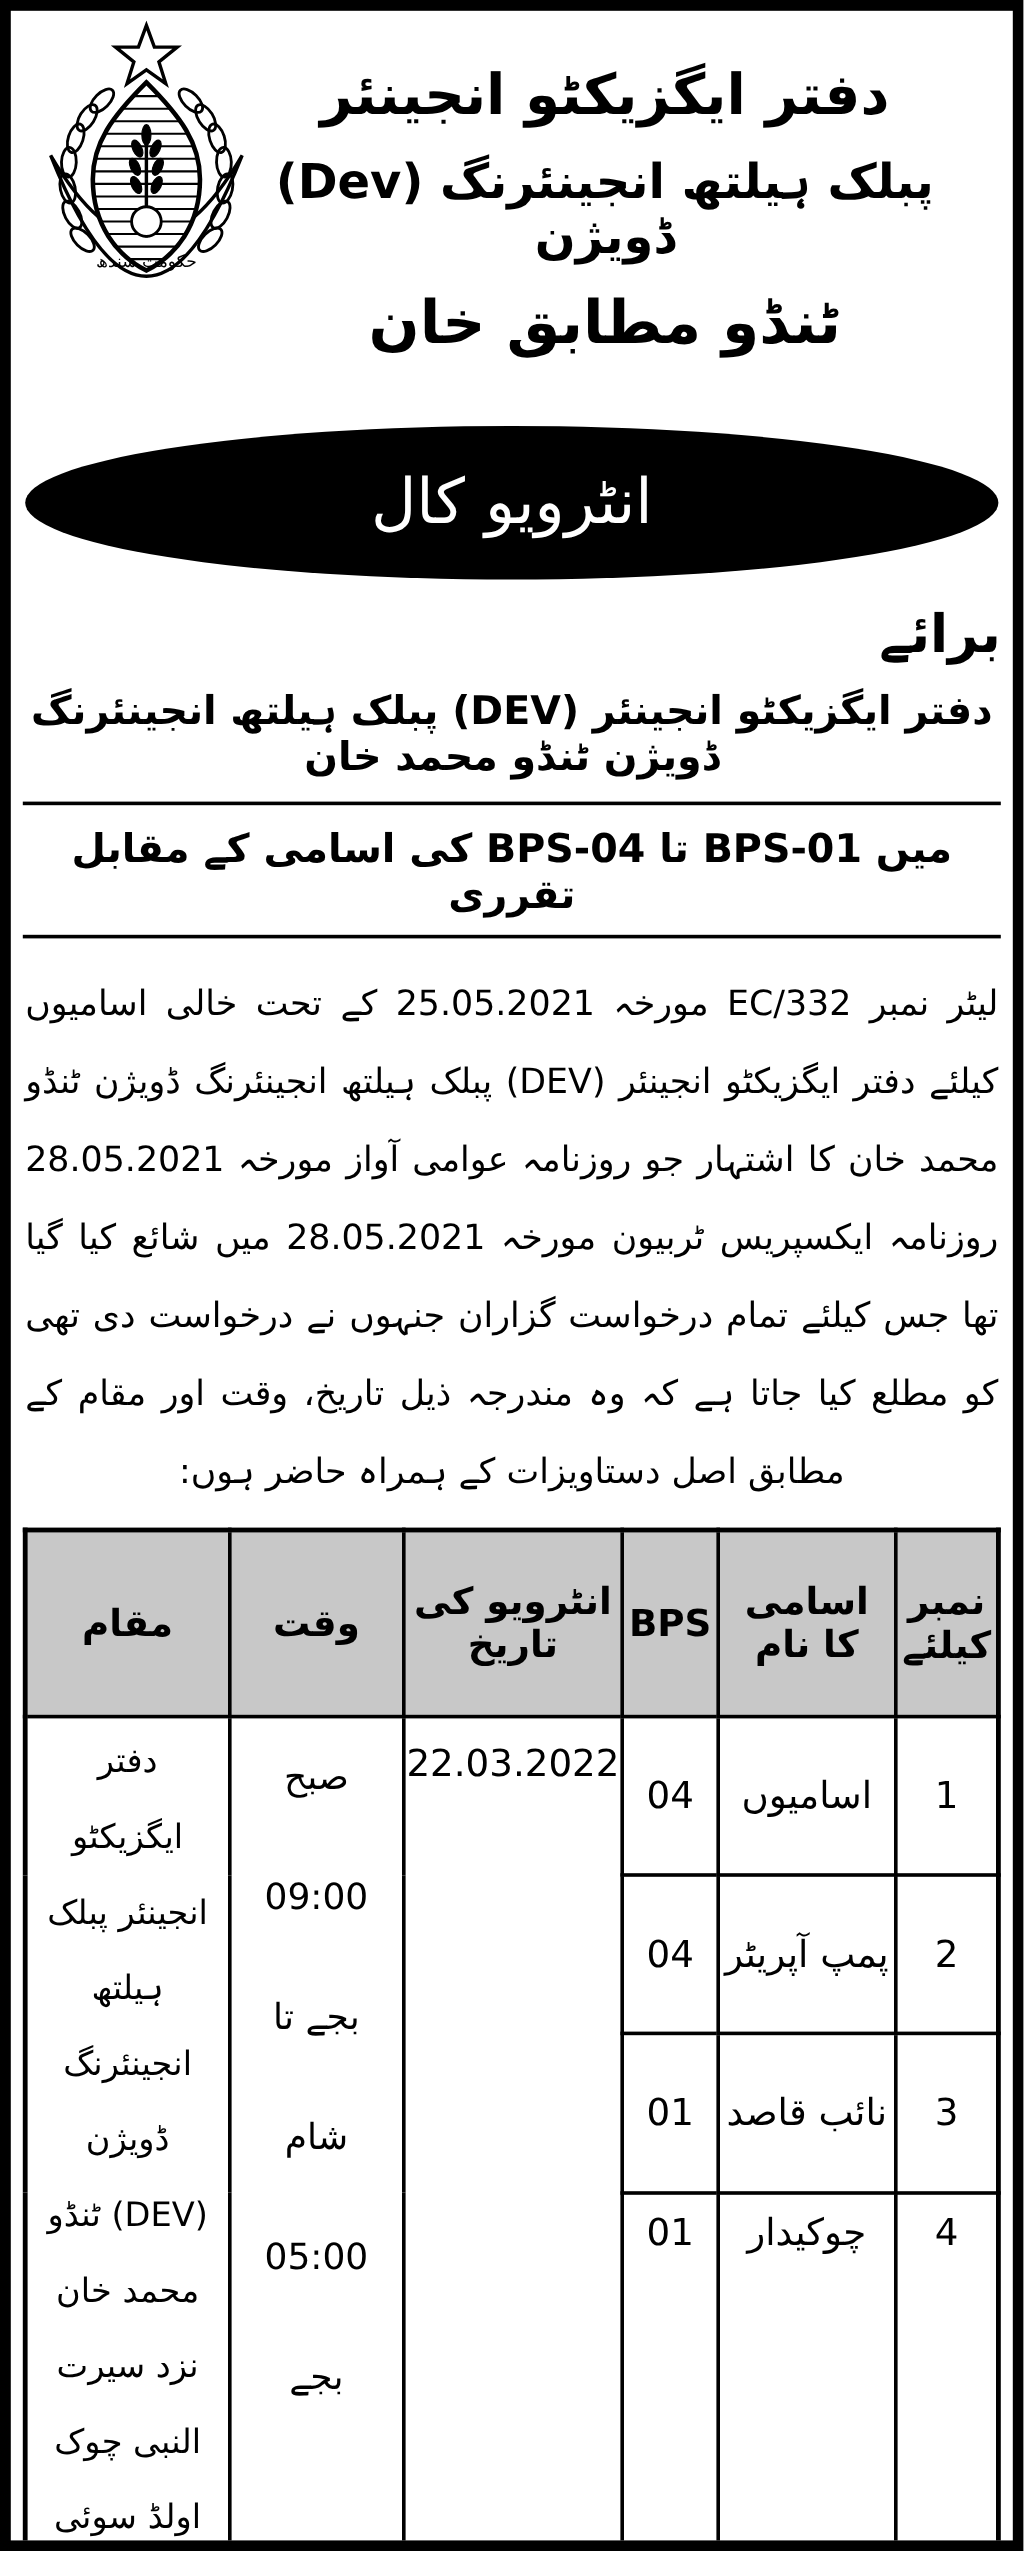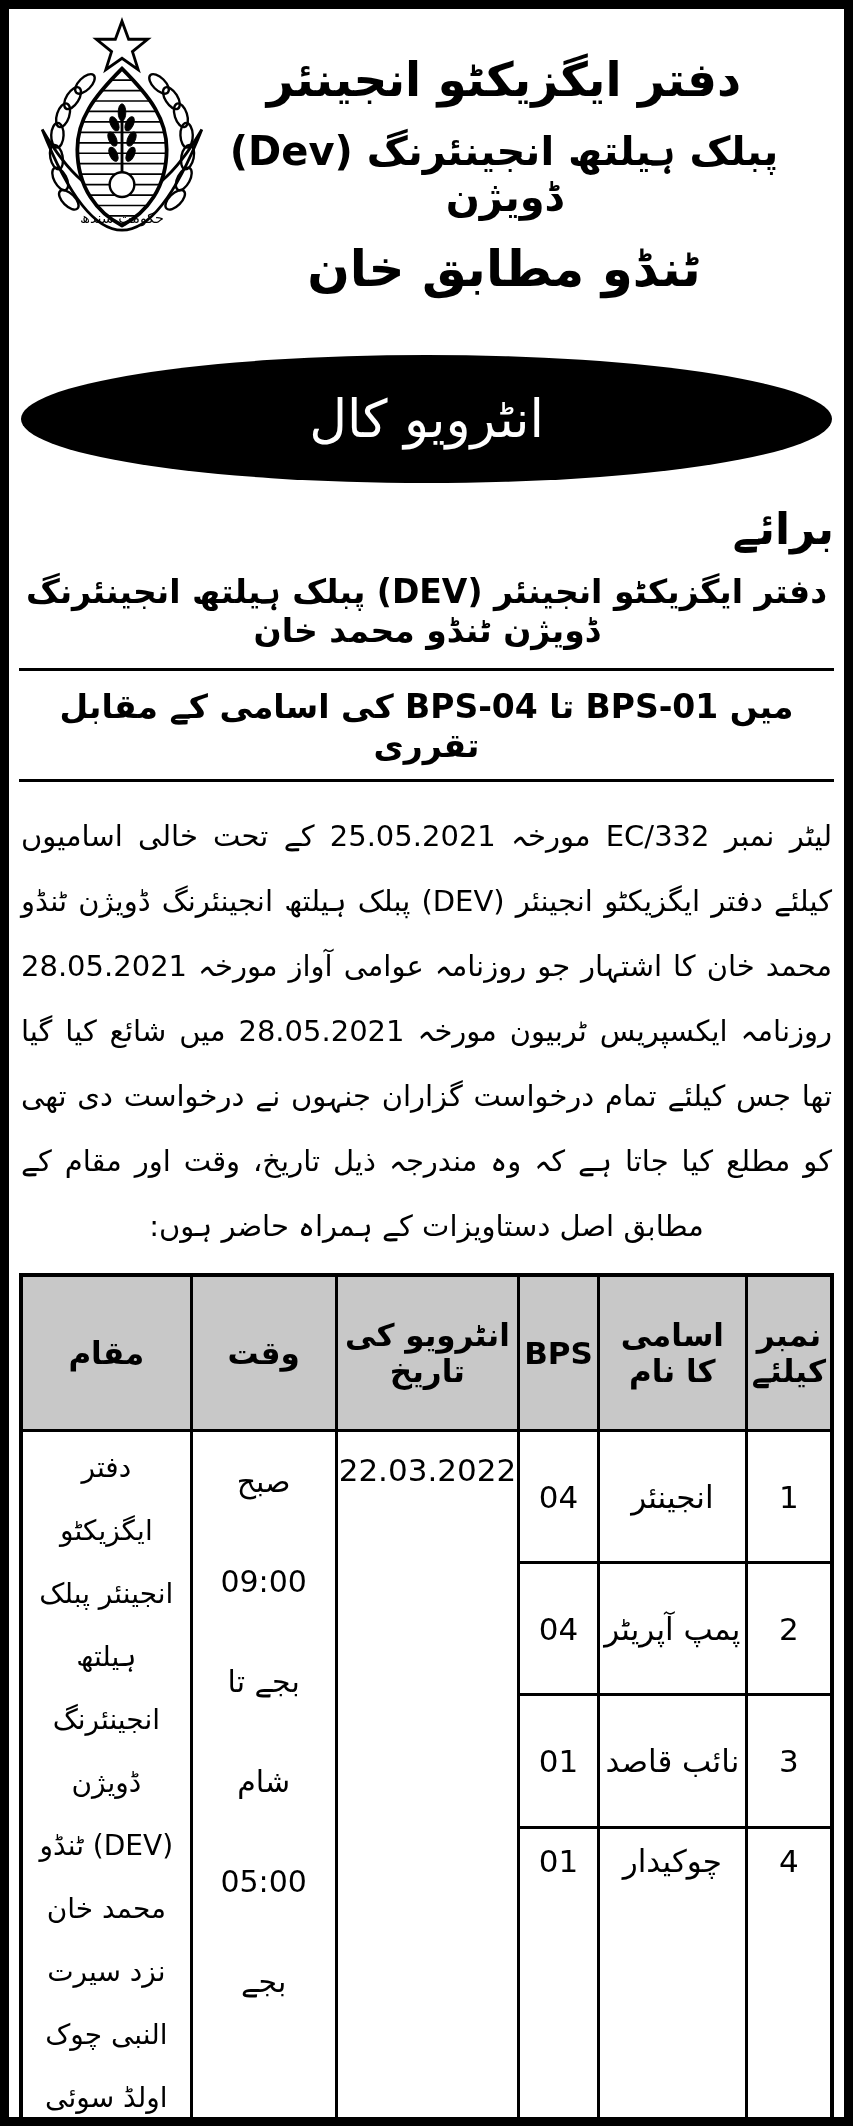--- a/index.html
+++ b/index.html
@@ -148,21 +148,21 @@
         <th>اسامی کا نام</th>
         <th>BPS</th>
         <th>انٹرویو کی تاریخ</th>
         <th>وقت</th>
         <th>مقام</th>
       </tr>
     </thead>
     <tbody>
       <tr class="r-norm">
         <td>1</td>
-        <td>انجینئر</td>
+        <td>اسامیوں</td>
         <td>04</td>
         <td rowspan="4" class="cell-merged cell-date">22.03.2022</td>
         <td rowspan="4" class="cell-merged cell-time">صبح 09:00 بجے تا شام 05:00 بجے</td>
         <td rowspan="4" class="cell-merged cell-loc">دفتر ایگزیکٹو انجینئر پبلک ہیلتھ انجینئرنگ ڈویژن (DEV) ٹنڈو محمد خان نزد سیرت النبی چوک اولڈ سوئی گیس آفس، ٹنڈو محمد خان</td>
       </tr>
       <tr class="r-norm">
         <td>2</td>
         <td>پمپ آپریٹر</td>
         <td>04</td>
       </tr>

